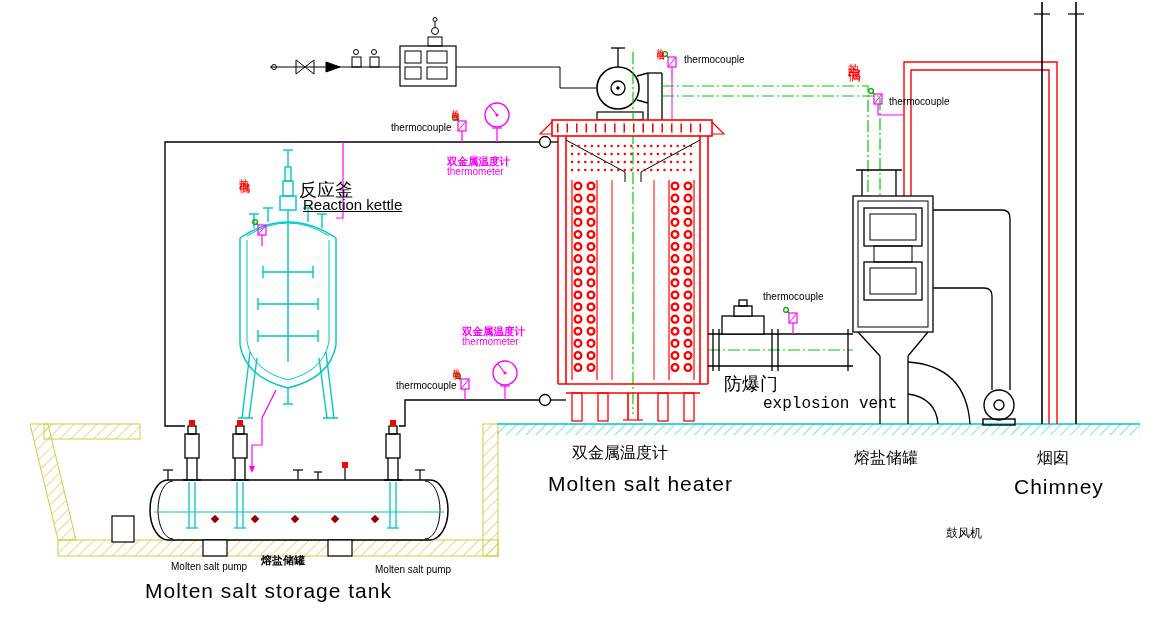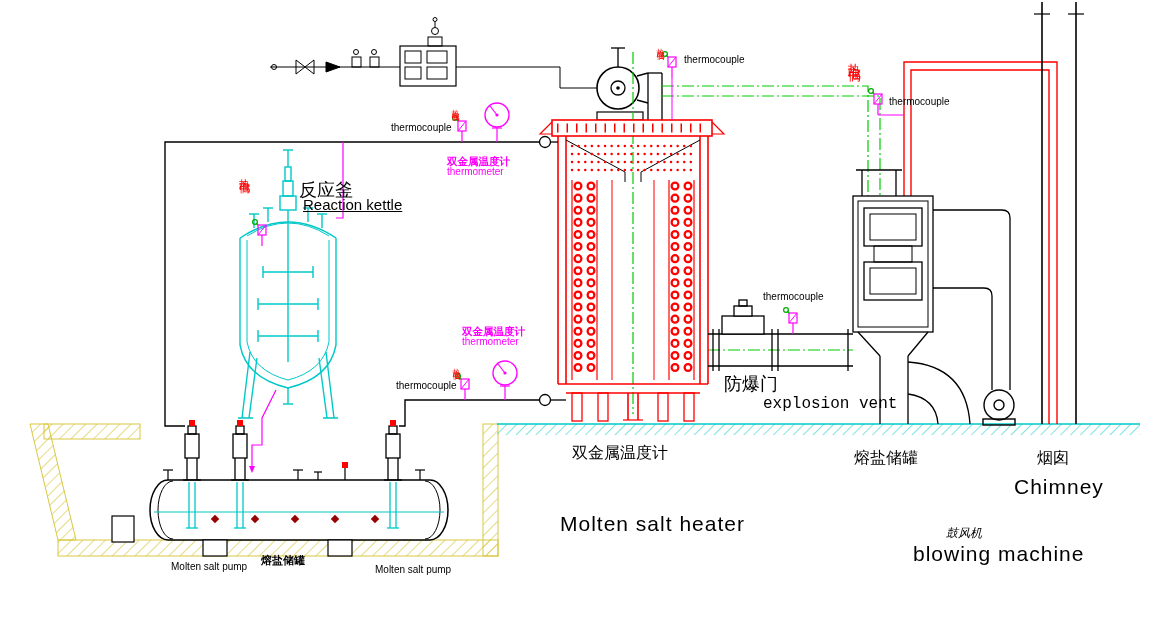--- a/index.html
+++ b/index.html
@@ -339,27 +339,27 @@
 
 <div class="lbl vred v13" style="left:847px;top:53px;">热电偶</div>
 <div class="lbl sm" style="left:889px;top:97px;">thermocouple</div>
 
 <div class="lbl sm" style="left:763px;top:292px;">thermocouple</div>
 
 <div class="lbl zh14" style="left:724px;top:375px;">防爆门</div>
 <div class="lbl en16" style="left:763px;top:396px;font-family:Liberation Mono, monospace;">explosion vent</div>
 
 <div class="lbl zh16" style="left:572px;top:445px;">双金属温度计</div>
-<div class="lbl big" style="left:560px;top:473px;margin-top:40px;">Molten salt heater</div>
+<div class="lbl big" style="left:548px;top:473px;">Molten salt heater</div>
 
 <div class="lbl zh16" style="left:854px;top:450px;">熔盐储罐</div>
 
 <div class="lbl zh16" style="left:1037px;top:450px;">烟囱</div>
 <div class="lbl big" style="left:1014px;top:476px;">Chimney</div>
 
-<div class="lbl zh12" style="left:946px;top:527px;font-style:italic;">鼓风机</div>
-<div class="lbl big" style="left:913px;top:543px;">blowing machine</div>
+<div class="lbl zh12" style="left:946px;top:527px;">鼓风机</div>
 
 <div class="lbl sm" style="left:171px;top:562px;">Molten salt pump</div>
 <div class="lbl zh15" style="left:261px;top:555px;">熔盐储罐</div>
 <div class="lbl sm" style="left:375px;top:565px;">Molten salt pump</div>
+<div class="lbl big" style="left:145px;top:580px;">Molten salt storage tank</div>
 
 </div>
 
 </body></html>

